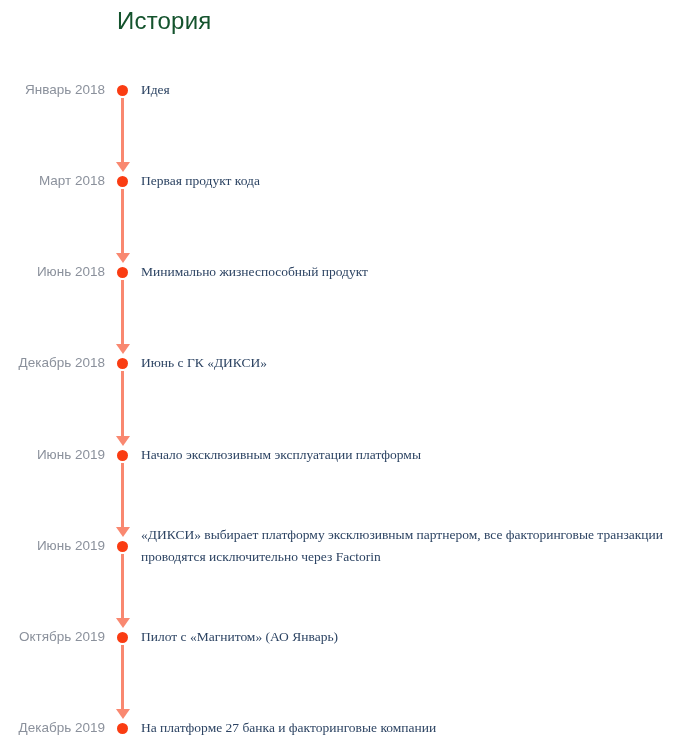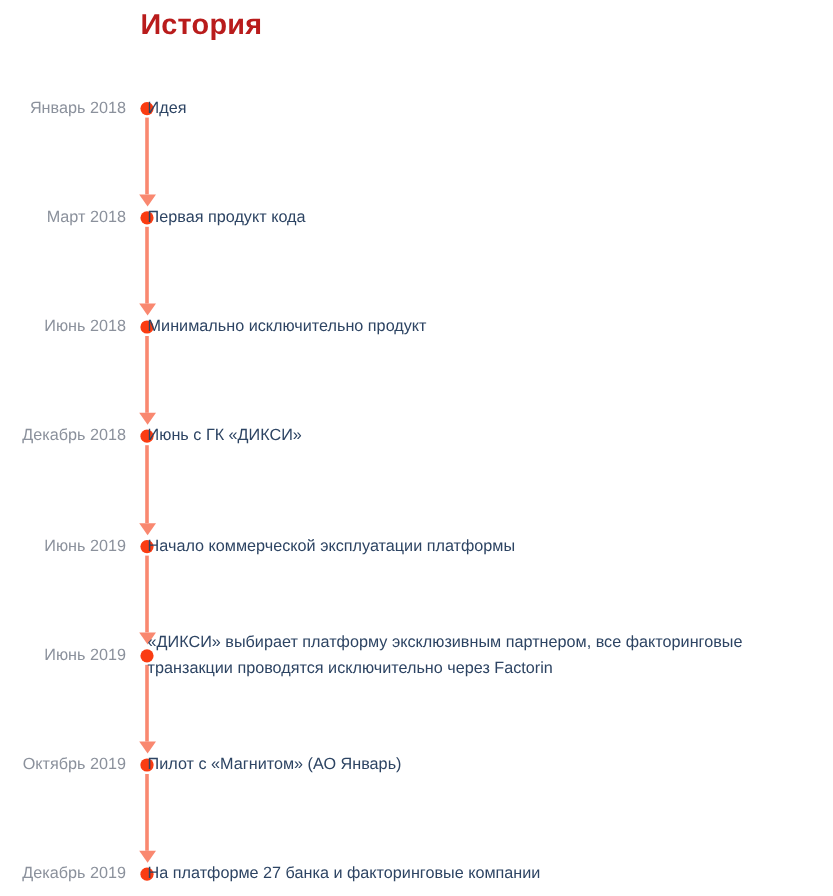--- a/index.html
+++ b/index.html
@@ -22,22 +22,22 @@
     width: 694px;
     height: 747px;
   }
 
   
   .page-title {
     position: absolute;
     left: 117px;
     top: 6px;
     font-size: 24px;
-    font-weight: bold;
-    color: #b91c1c;
+    font-weight: normal;
+    color: #14532d;
     letter-spacing: 0.2px;
     line-height: 30px;
     white-space: nowrap;
   }
 
   
   .timeline {
     position: absolute;
     left: 0;
     top: 0;
@@ -73,26 +73,27 @@
     top: -5.5px;
     width: 11px;
     height: 11px;
     border-radius: 50%;
     background: #FA3C12;
   }
 
   
   .tl-text {
     position: absolute;
-    left: 123px;
+    left: 141px;
     width: 548px;
     top: -11px;
     font-size: 13.5px;
     line-height: 22px;
     color: #2d4463;
+    font-family: Liberation Serif, serif;
   }
   .tl-row.two-line .tl-text {
     top: -22px;
   }
 
   
   .tl-conn {
     position: absolute;
     left: 121px;            
     width: 3px;
@@ -130,35 +131,35 @@
       <div class="tl-row" style="top: 181px;">
         <div class="tl-date">Март 2018</div>
         <div class="tl-dot"></div>
         <div class="tl-text">Первая продукт кода</div>
       </div>
       <div class="tl-conn" style="top: 280px; height: 64px;"></div>
       <div class="tl-arrowhead" style="top: 344px;"></div>
       <div class="tl-row" style="top: 272px;">
         <div class="tl-date">Июнь 2018</div>
         <div class="tl-dot"></div>
-        <div class="tl-text">Минимально исключительно продукт</div>
+        <div class="tl-text">Минимально жизнеспособный продукт</div>
       </div>
       <div class="tl-conn" style="top: 371px; height: 65px;"></div>
       <div class="tl-arrowhead" style="top: 436px;"></div>
       <div class="tl-row" style="top: 363px;">
         <div class="tl-date">Декабрь 2018</div>
         <div class="tl-dot"></div>
         <div class="tl-text">Июнь с ГК «ДИКСИ»</div>
       </div>
       <div class="tl-conn" style="top: 463px; height: 64px;"></div>
       <div class="tl-arrowhead" style="top: 527px;"></div>
       <div class="tl-row" style="top: 455px;">
         <div class="tl-date">Июнь 2019</div>
         <div class="tl-dot"></div>
-        <div class="tl-text">Начало коммерческой эксплуатации платформы</div>
+        <div class="tl-text">Начало эксклюзивным эксплуатации платформы</div>
       </div>
       <div class="tl-conn" style="top: 554px; height: 64px;"></div>
       <div class="tl-arrowhead" style="top: 618px;"></div>
       <div class="tl-row two-line" style="top: 546px;">
         <div class="tl-date">Июнь 2019</div>
         <div class="tl-dot"></div>
         <div class="tl-text">«ДИКСИ» выбирает платформу эксклюзивным партнером, все факторинговые транзакции проводятся исключительно через Factorin</div>
       </div>
       <div class="tl-conn" style="top: 645px; height: 64px;"></div>
       <div class="tl-arrowhead" style="top: 709px;"></div>

